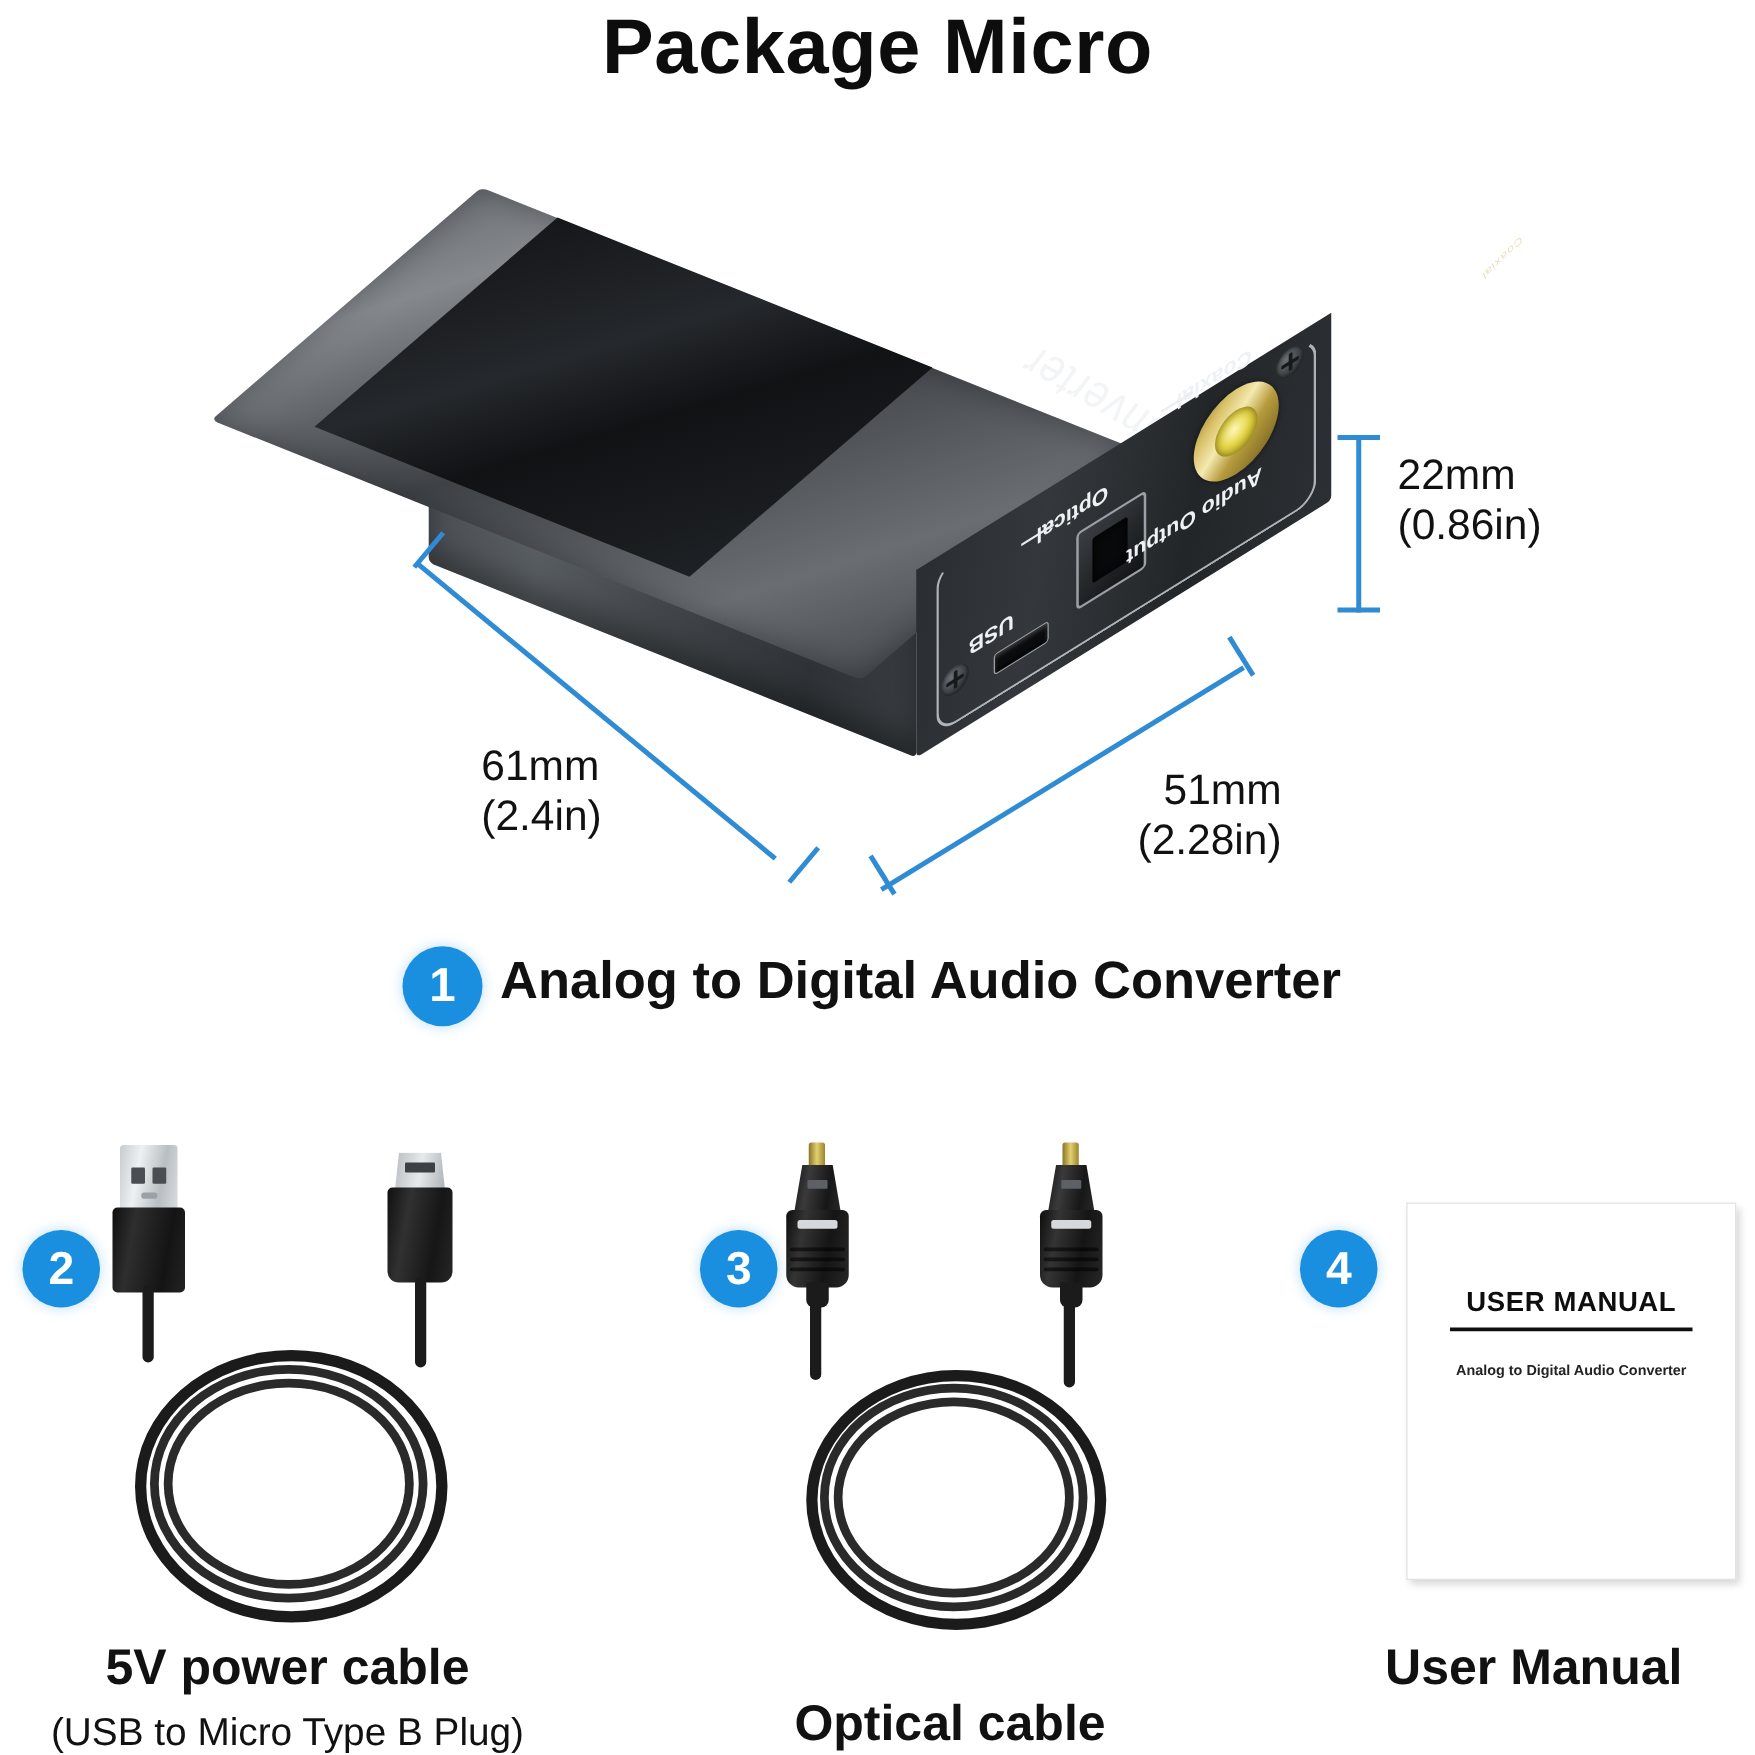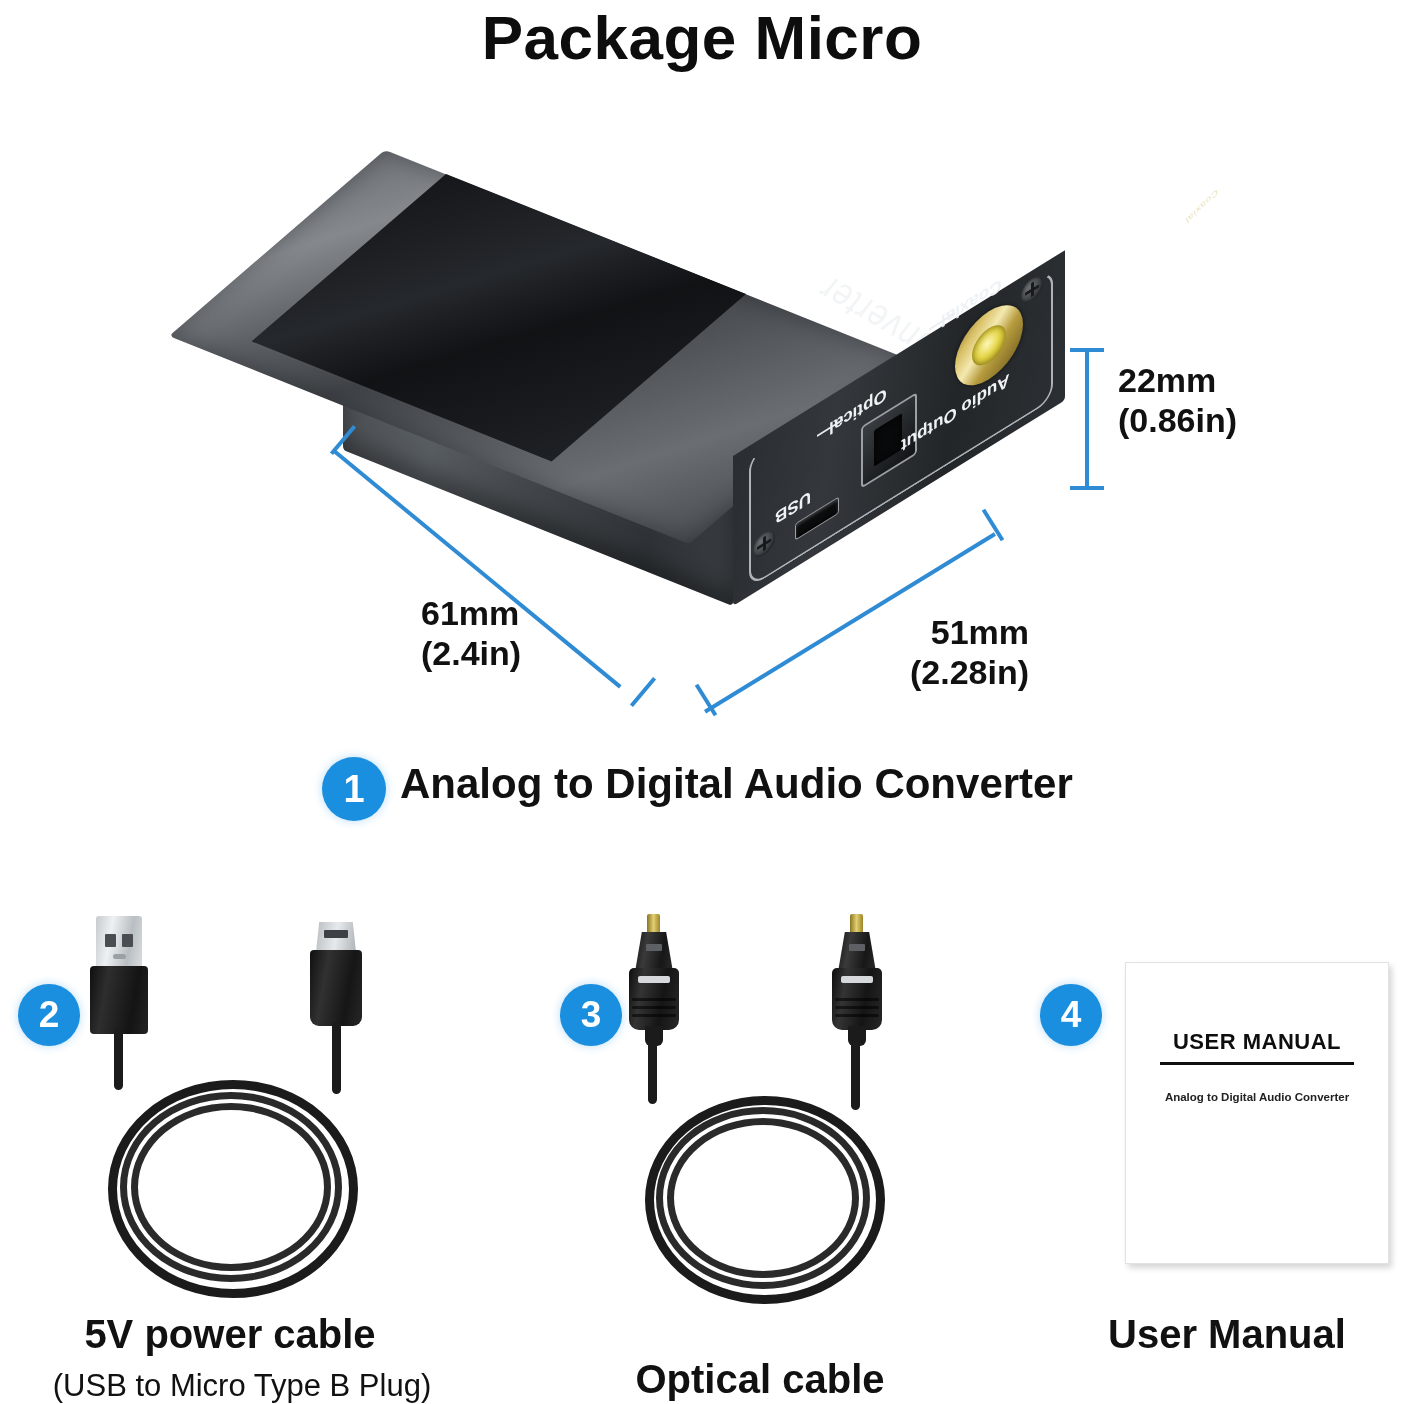--- a/index.html
+++ b/index.html
@@ -232,21 +232,21 @@
     transform: rotate(160deg);
     letter-spacing: .5px;
   }
 
   
   .dim-line { position: absolute; background: #2e8bd4; }
   .dim-cap  { position: absolute; background: #2e8bd4; }
   .dim-text {
     position: absolute;
     font-size: 34px;
-    font-weight: bold;
+    font-weight: normal;
     color: #111;
     line-height: 1.18;
     white-space: nowrap;
   }
 
   
   .badge {
     position: absolute;
     border-radius: 50%;
     background: #1a8fe0;
@@ -483,21 +483,21 @@
     <div class="dim-text" style="left:818px; top:240px;">
       <span>22mm</span><br>
       <span>(0.86in)</span>
     </div>
   </div>
 
   <div>
     <div class="dim-line" style="left:36px; top:330px; width:370px; height:4px; transform:rotate(39.5deg); transform-origin:0 0;"></div>
     <div class="dim-cap" style="left:25px; top:318px; width:36px; height:4px; transform:rotate(-50deg);"></div>
     <div class="dim-cap" style="left:325px; top:570px; width:36px; height:4px; transform:rotate(-50deg);"></div>
-    <div class="dim-text" style="left:85px; top:473px;margin-left:36px;">
+    <div class="dim-text" style="left:85px; top:473px;">
       <span>61mm</span><br>
       <span>(2.4in)</span>
     </div>
   </div>
 
   <div>
     <div class="dim-line" style="left:404px; top:590px; width:340px; height:4px; transform:rotate(-31.5deg); transform-origin:0 0;"></div>
     <div class="dim-cap" style="left:388px; top:578px; width:36px; height:4px; transform:rotate(58deg);"></div>
     <div class="dim-cap" style="left:675px; top:403px; width:36px; height:4px; transform:rotate(58deg);"></div>
     <div class="dim-text" style="left:610px; top:492px;text-align:right;">
@@ -535,21 +535,21 @@
 
   <div class="cable-coil" style="left:108px; top:180px; width:232px; height:200px;"></div>
   <div class="cable-coil inner" style="left:120px; top:192px; width:208px; height:176px;"></div>
   <div class="cable-coil inner" style="left:131px; top:203px; width:186px; height:154px;"></div>
 </div>
 
 <div class="badge" style="left:18px; top:984px; width:62px; height:62px; font-size:37px;">
   <span>2</span>
 </div>
 <div class="caption" style="left:0px; top:1312px; width:460px;">5V power cable</div>
-<div class="subcaption" style="left:0px; top:1368px; width:460px;margin-left:12px;">(USB to Micro Type B Plug)</div>
+<div class="subcaption" style="left:0px; top:1368px; width:460px;">(USB to Micro Type B Plug)</div>
 
 <div class="cable-cell" style="left:545px; top:900px; width:430px; height:400px;">
 
   <div class="toslink" style="left:82px; top:14px;">
     <div class="tos-ferrule"></div>
     <div class="tos-head">
         <i></i>
       </div>
     <div class="tos-body">
       <div class="slot"></div>

